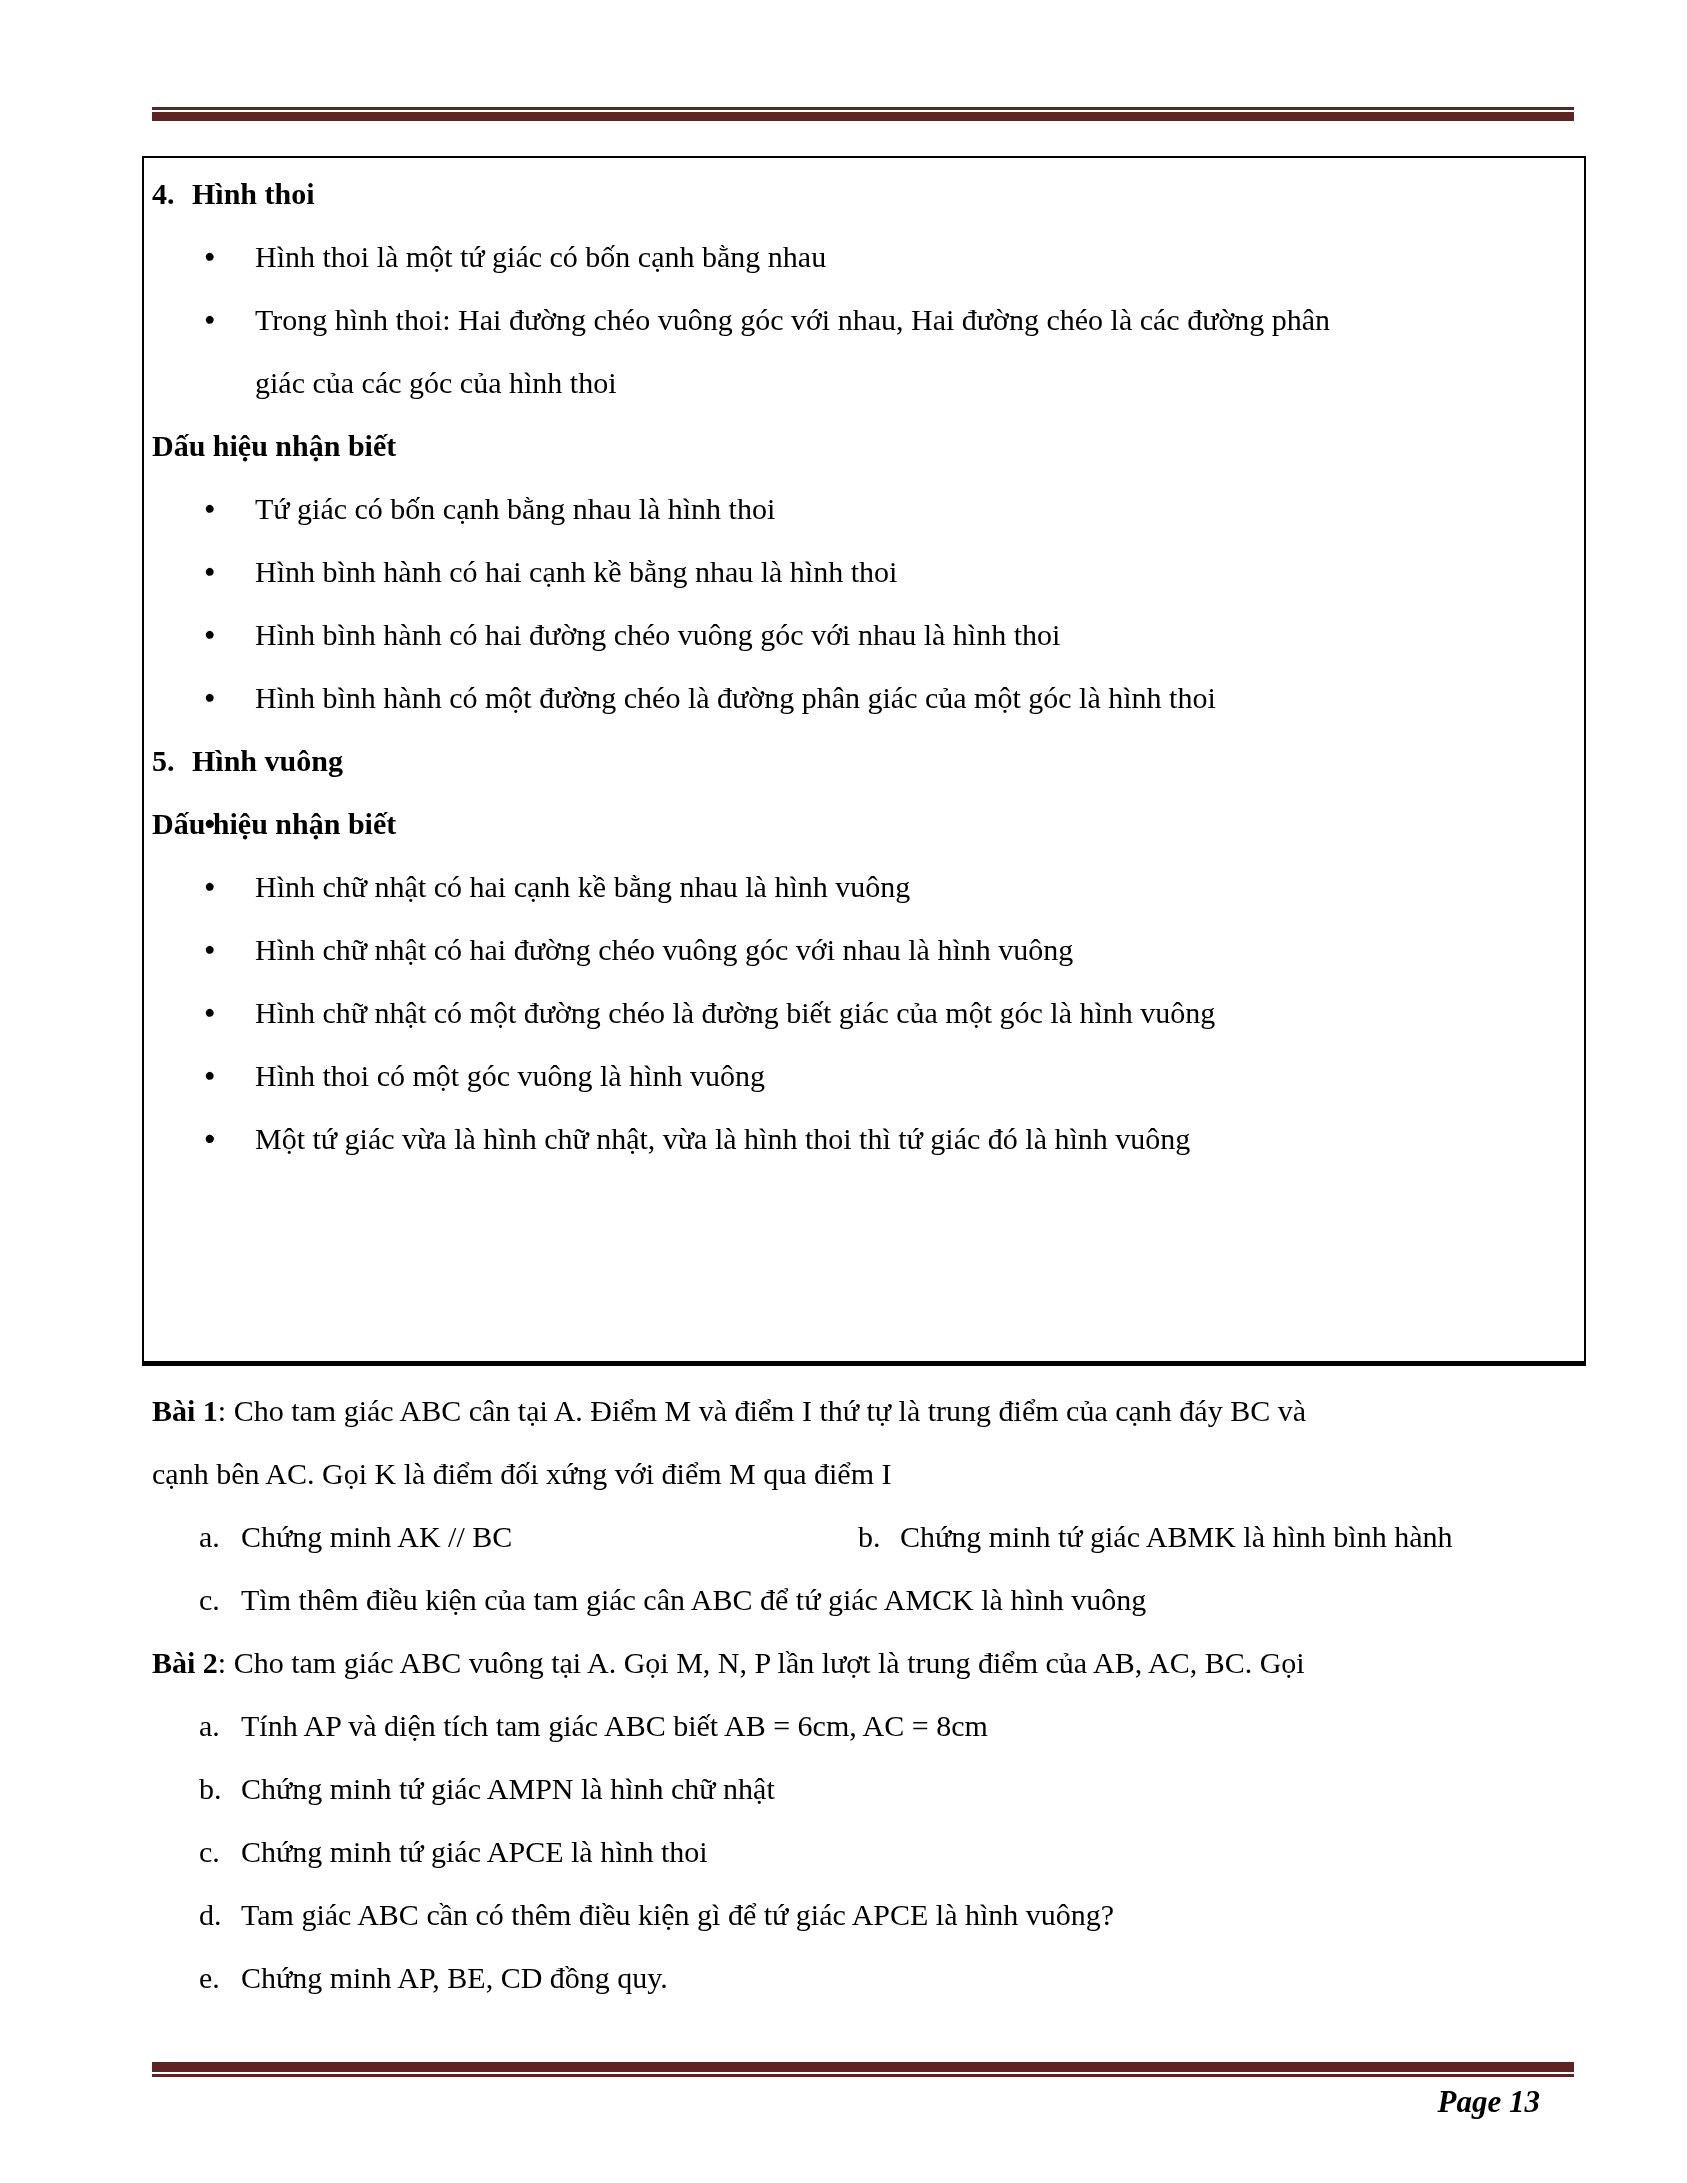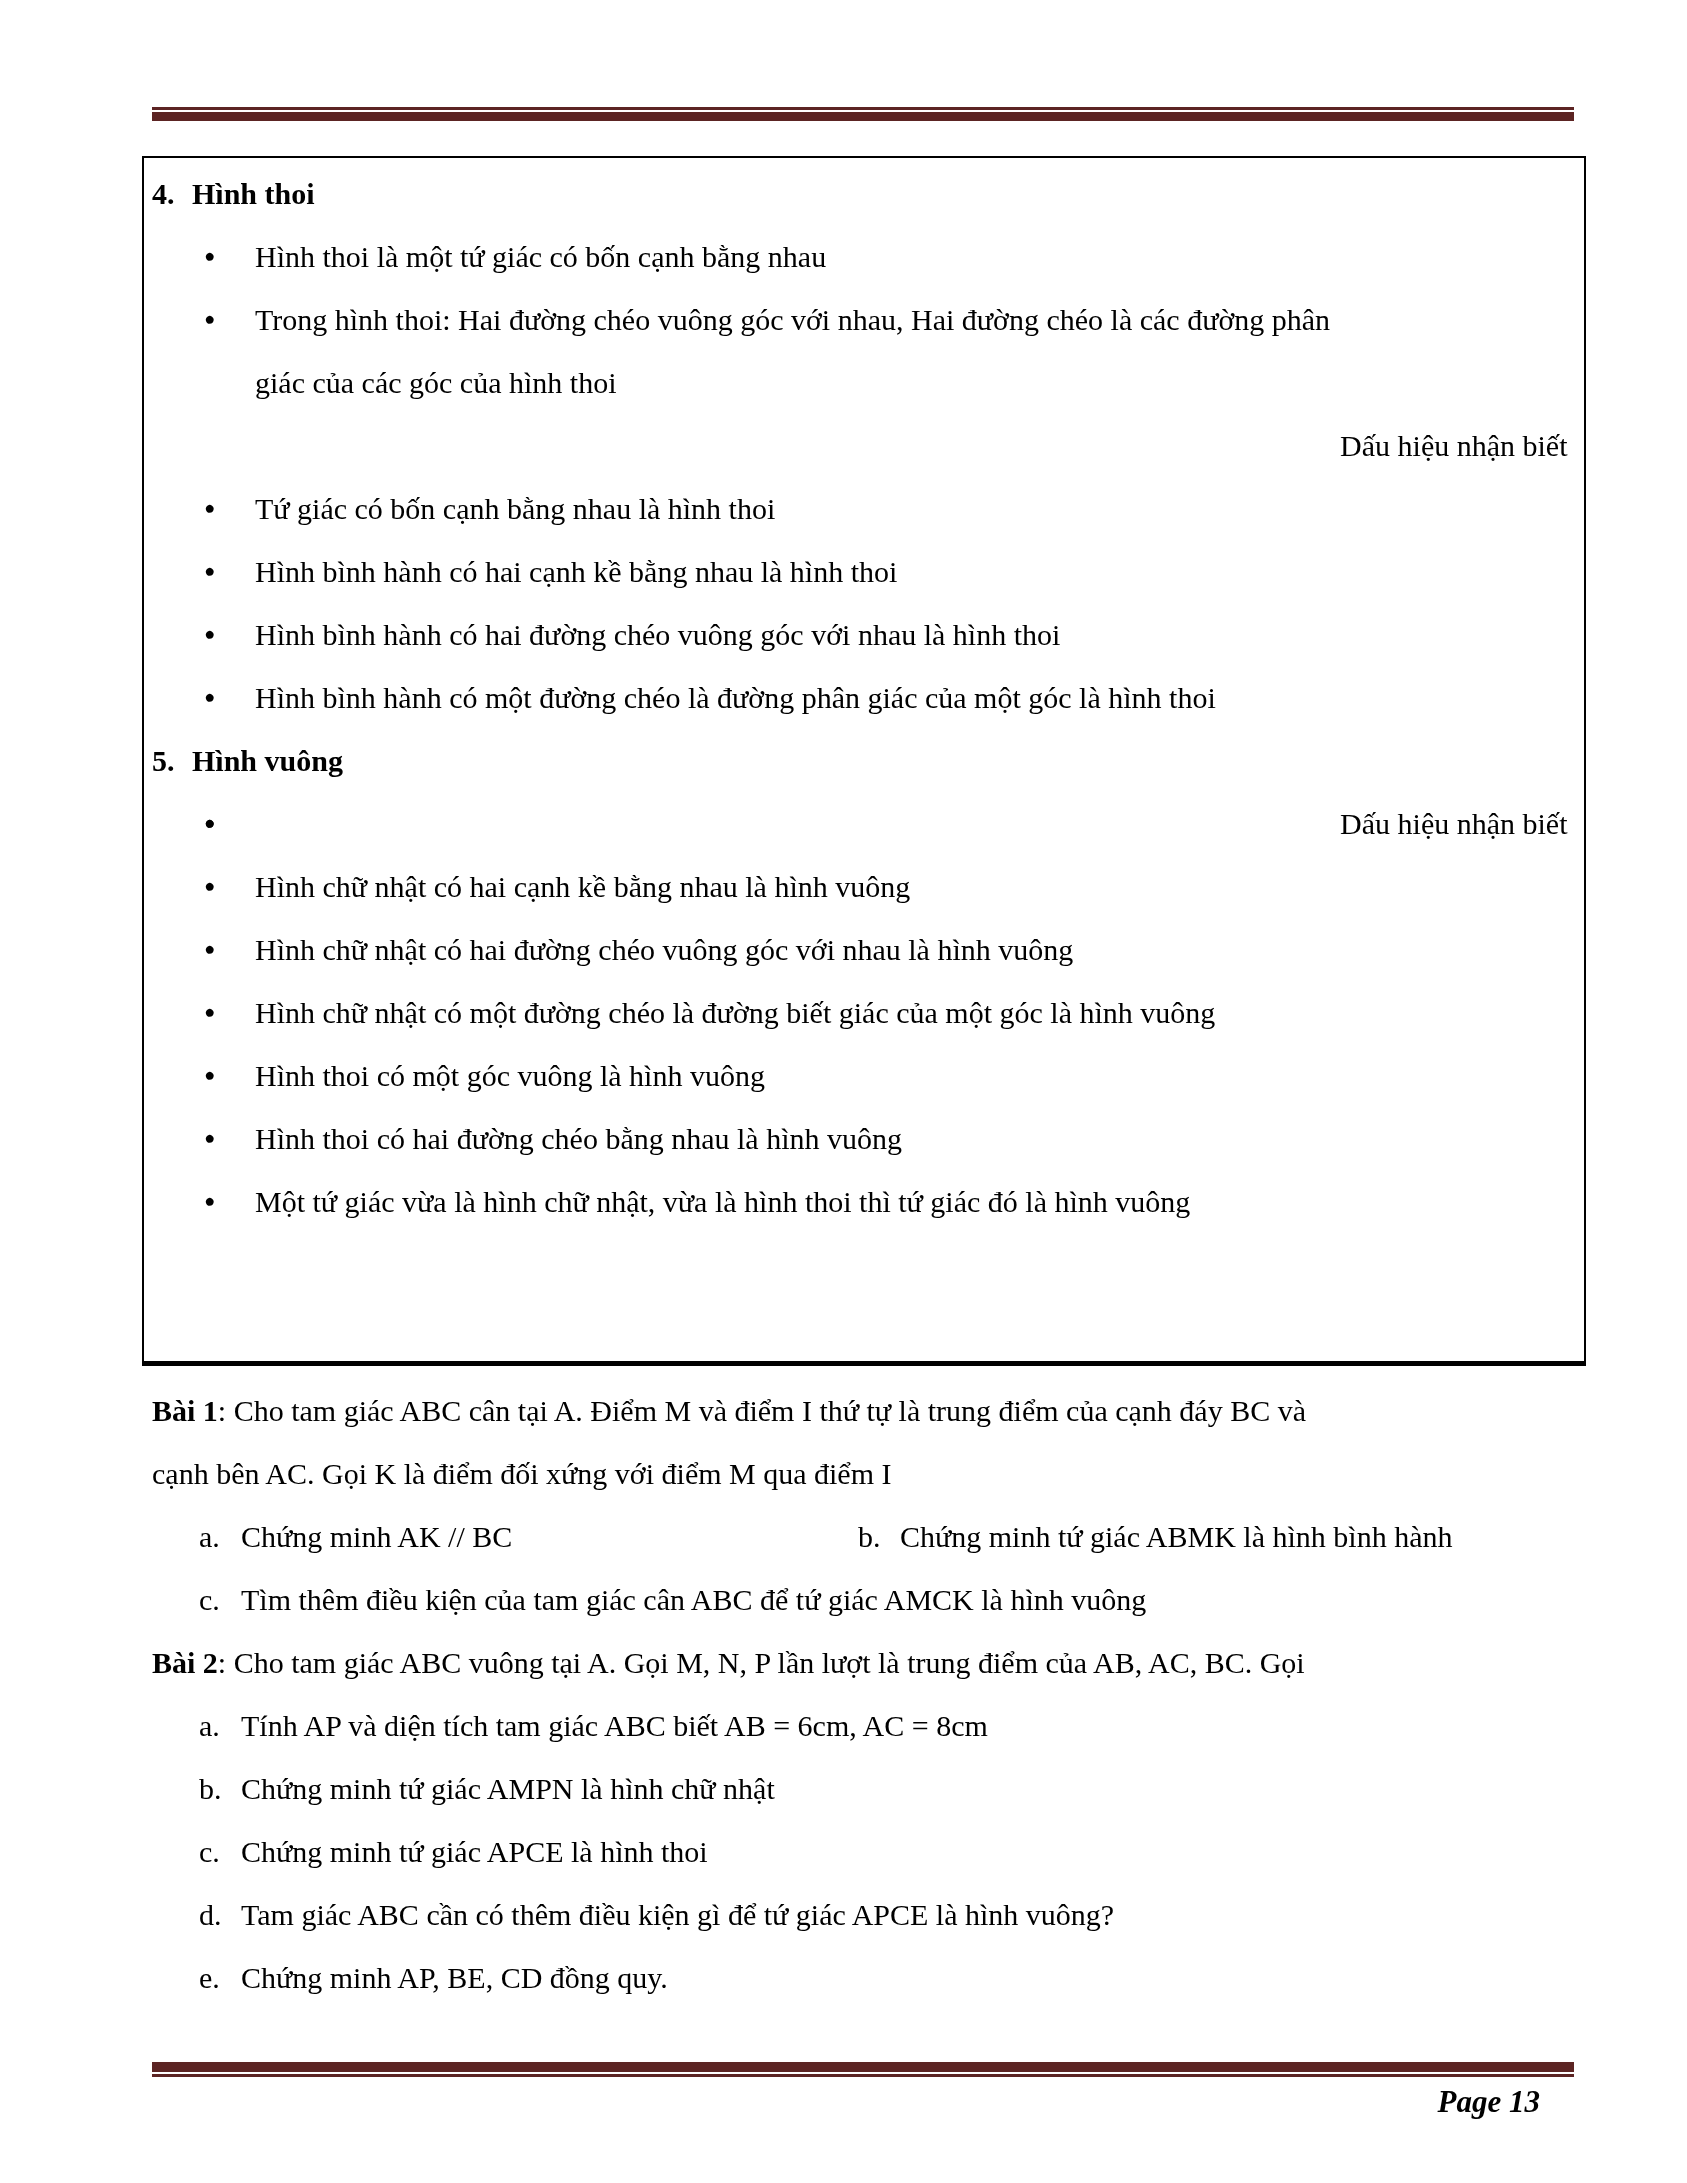--- a/index.html
+++ b/index.html
@@ -43,21 +43,21 @@
     width: 1444px;
     height: 1210px;
     box-sizing: border-box;
     border: 2.6px solid #000000;
     border-bottom-width: 5.3px;
     padding: 4px 16.5px 0 8px;
     line-height: 63px;
   }
   .box-heading { font-weight: bold; }
   .box-heading .heading-num { display: inline-block; min-width: 40px; }
-  .sub-heading { font-weight: normal; text-align: right; }
+  .sub-heading { font-weight: bold; }
 
   .bullet-item {
     position: relative;
     padding-left: 103px;
     white-space: nowrap;
   }
   .bullet-item.wrap2 { white-space: normal; }
   .bullet-marker {
     position: absolute;
     left: 52px;
@@ -152,21 +152,20 @@
     <div class="bullet-item">
       <span class="bullet-marker">●</span>
       <span>Hình chữ nhật có một đường chéo là đường biết giác của một góc là hình vuông</span>
     </div>
     <div class="bullet-item">
       <span class="bullet-marker">●</span>
       <span>Hình thoi có một góc vuông là hình vuông</span>
     </div>
     <div class="bullet-item">
       <span class="bullet-marker">●</span>
-      <span>Hình thoi có hai đường chéo bằng nhau là hình vuông</span>
     </div>
     <div class="bullet-item">
       <span class="bullet-marker">●</span>
       <span>Một tứ giác vừa là hình chữ nhật, vừa là hình thoi thì tứ giác đó là hình vuông</span>
     </div>
 
   </div>
 
   <div class="exercises">
 

